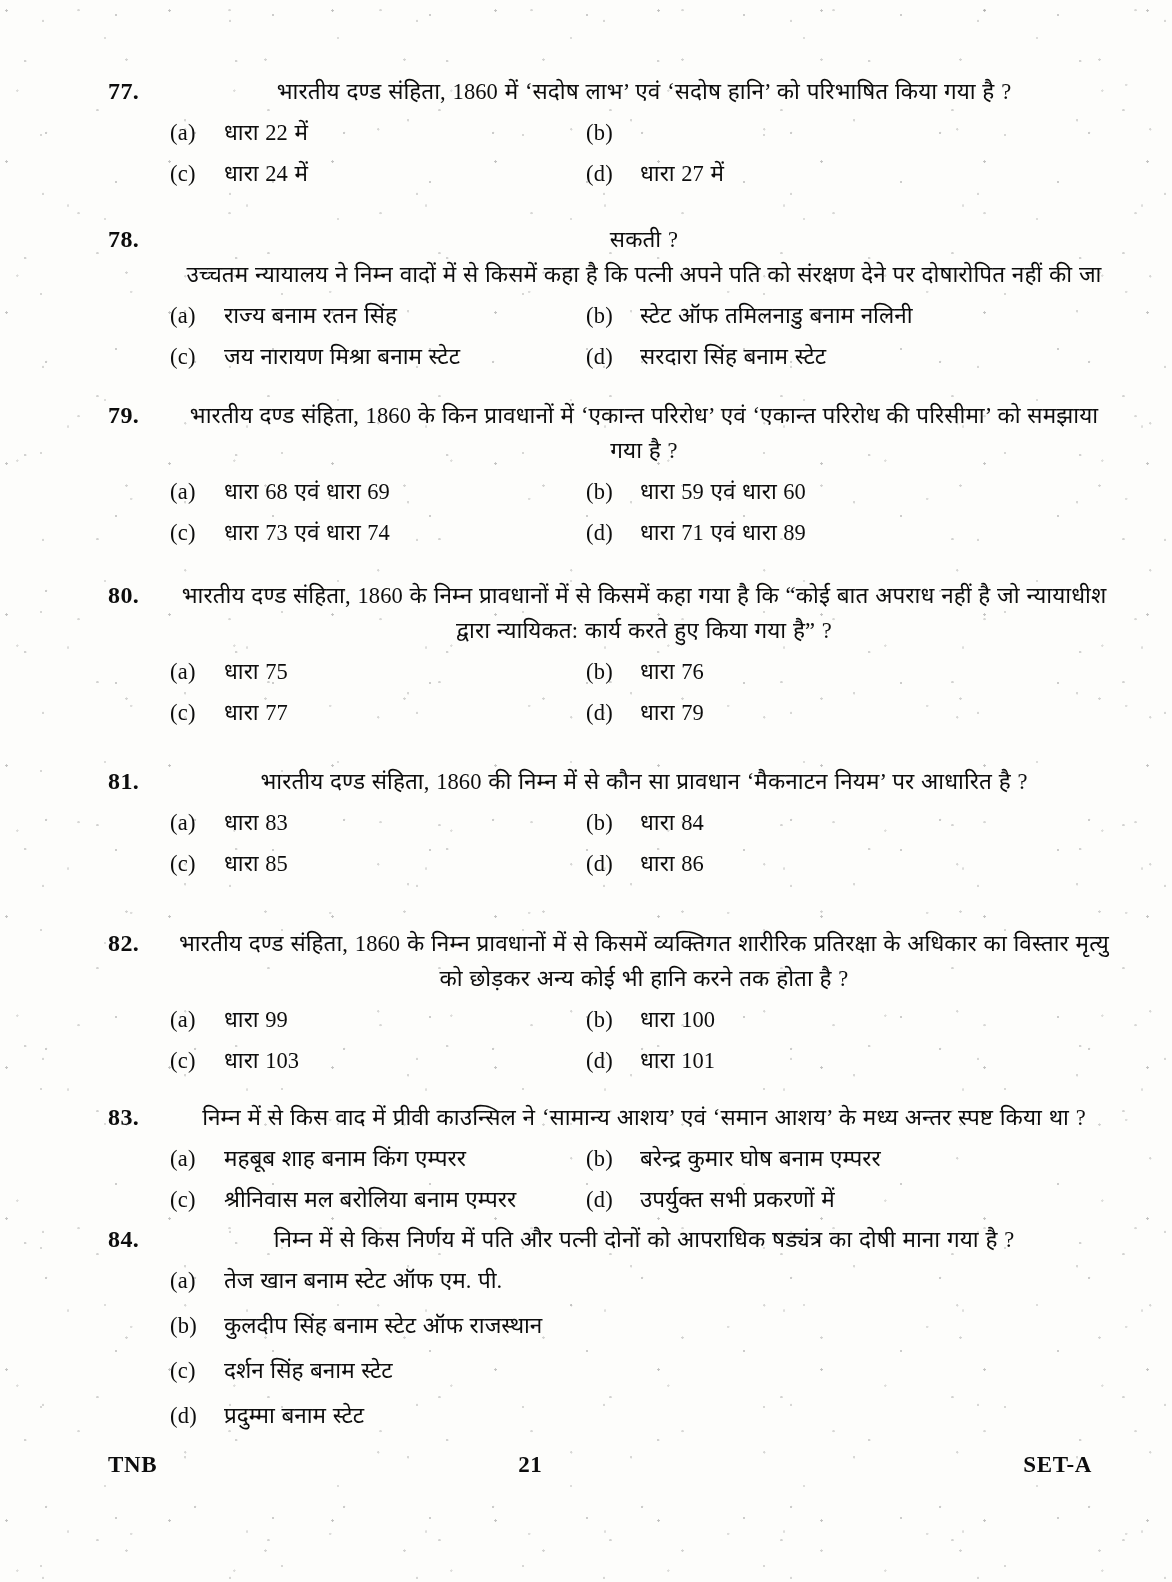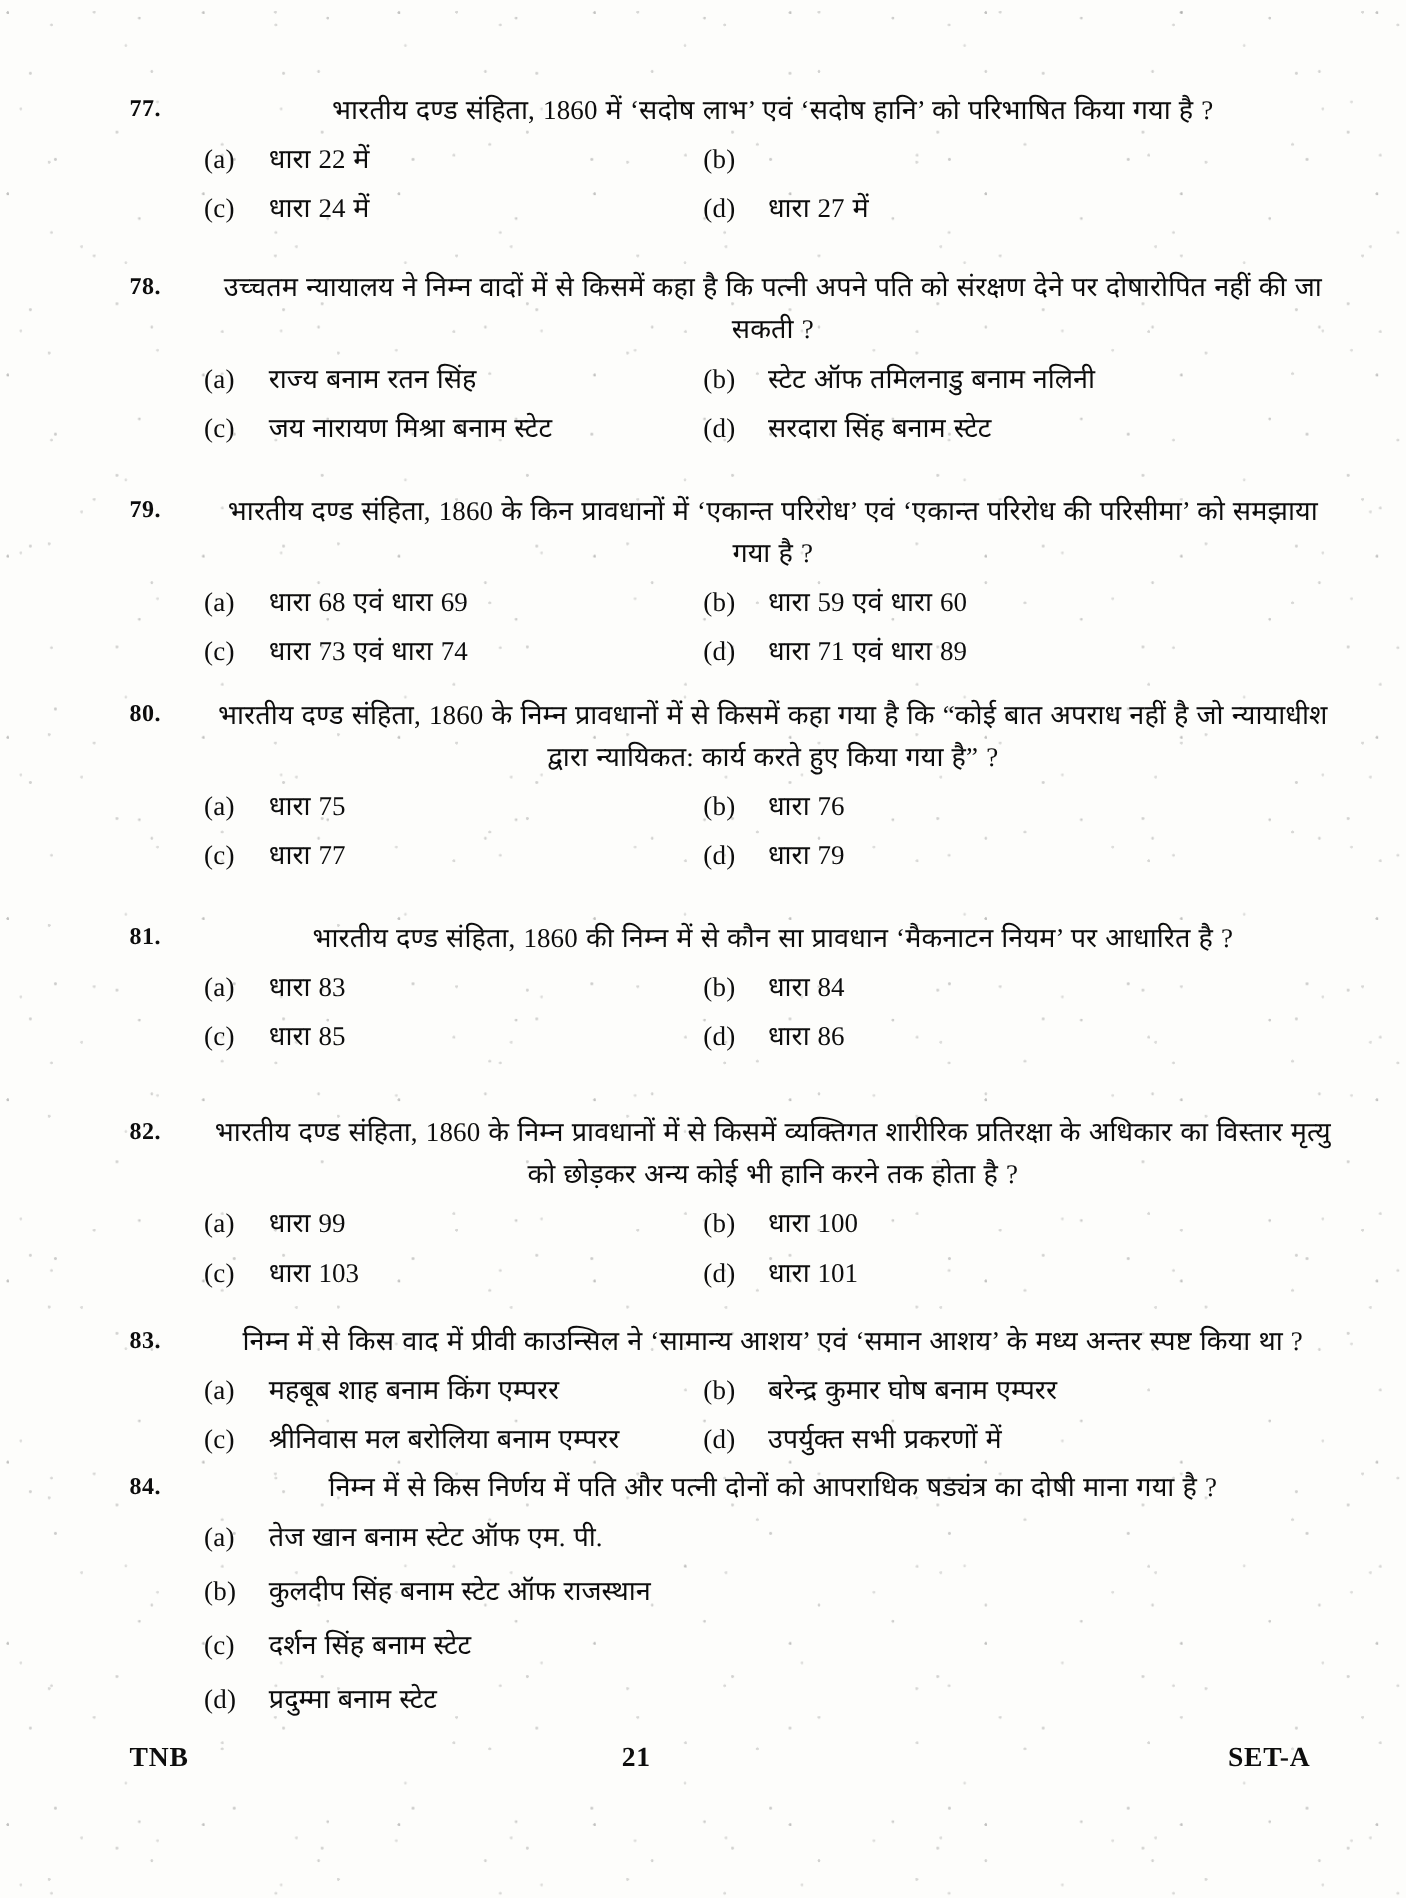--- a/index.html
+++ b/index.html
@@ -58,21 +58,21 @@
   }
 
   .q-head {
     display: flex;
     align-items: flex-start;
   }
 
   .q-num {
     flex: 0 0 62px;
     font-weight: bold;
-    font-size: 20px;
+    font-size: 24px;
     line-height: 34px;
     letter-spacing: .4px;
   }
 
   .q-text {
     flex: 1 1 auto;
     font-size: 22.5px;
     line-height: 35px;
     letter-spacing: .1px;
     text-align: center;
@@ -168,22 +168,22 @@
               <div class="opt-lbl">(d)</div>
               <div class="opt-txt">धारा 27 में</div>
             </div>
           </div>
         </div>
       </div>
       <div class="q-block" style="top: 222px;">
         <div class="q-head">
           <div class="q-num">78.</div>
           <div class="q-text">
+            <span class="ln">सकती ?</span>
             <span class="ln">उच्चतम न्यायालय ने निम्न वादों में से किसमें कहा है कि पत्नी अपने पति को संरक्षण देने पर दोषारोपित नहीं की जा</span>
-            <span class="ln">सकती ?</span>
           </div>
         </div>
         <div class="opts">
           <div class="opt-row">
             <div class="opt opt-a-col">
               <div class="opt-lbl">(a)</div>
               <div class="opt-txt">राज्य बनाम रतन सिंह</div>
             </div>
             <div class="opt opt-b-col">
               <div class="opt-lbl">(b)</div>
@@ -195,21 +195,21 @@
               <div class="opt-lbl">(c)</div>
               <div class="opt-txt">जय नारायण मिश्रा बनाम स्टेट</div>
             </div>
             <div class="opt opt-b-col">
               <div class="opt-lbl">(d)</div>
               <div class="opt-txt">सरदारा सिंह बनाम स्टेट</div>
             </div>
           </div>
         </div>
       </div>
-      <div class="q-block" style="top: 408px;">
+      <div class="q-block" style="top: 398px;">
         <div class="q-head">
           <div class="q-num">79.</div>
           <div class="q-text">
             <span class="ln">भारतीय दण्ड संहिता, 1860 के किन प्रावधानों में ‘एकान्त परिरोध’ एवं ‘एकान्त परिरोध की परिसीमा’ को समझाया</span>
             <span class="ln">गया है ?</span>
           </div>
         </div>
         <div class="opts">
           <div class="opt-row">
             <div class="opt opt-a-col">

